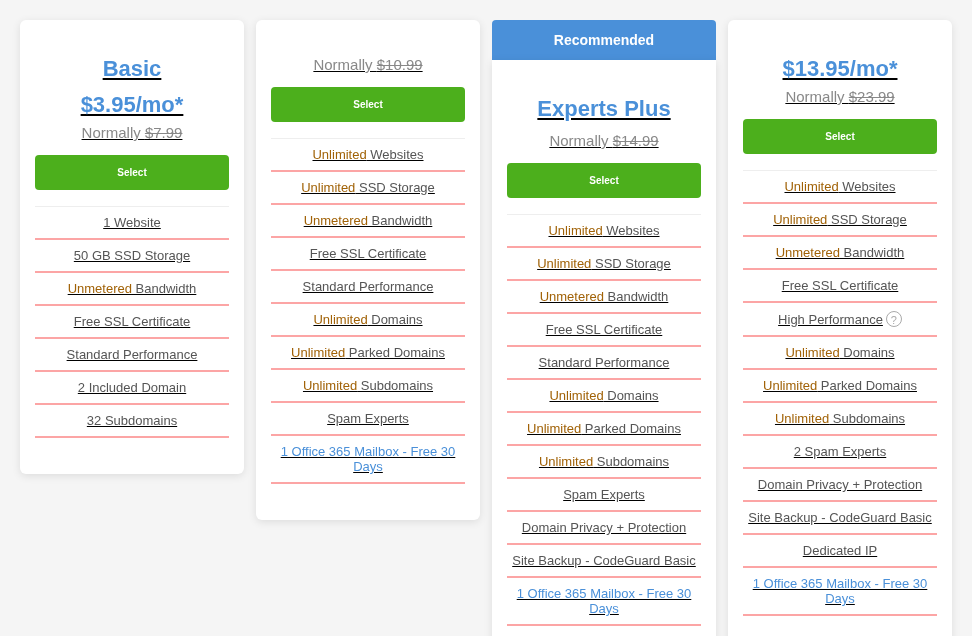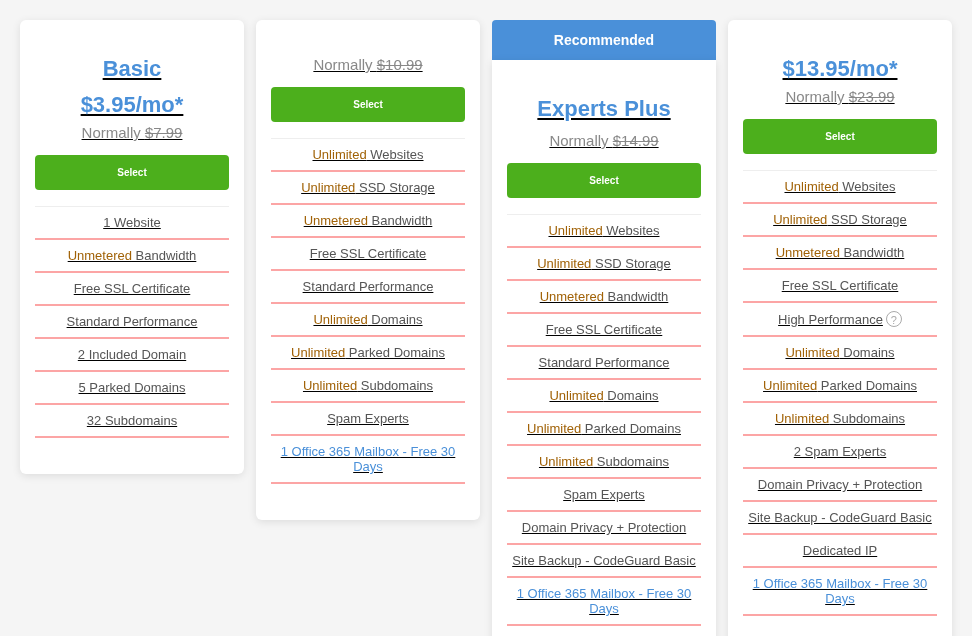--- a/index.html
+++ b/index.html
@@ -107,25 +107,25 @@
       margin-left: 3px;
     }
   </style>
 </head>
 <body>
 
 <div class="plans-container">
 <div class="plan-wrapper">
       <div class="plan-card"><div class="plan-name">Basic</div><div class="plan-price">$3.95/mo*</div><div class="plan-normal">Normally <span class="strikethrough">$7.99</span></div><button class="select-btn">Select</button><ul class="feature-list">
           <li>1 Website</li>
+          <li>50 GB SSD Storage</li>
           <li><span class="highlight">Unmetered</span> Bandwidth</li>
           <li>Free SSL Certificate</li>
           <li>Standard Performance</li>
           <li>2 Included Domain</li>
-          <li>5 Parked Domains</li>
           <li>32 Subdomains</li>
         </ul></div>
     </div>
     <div class="plan-wrapper">
       <div class="plan-card"><div class="plan-normal">Normally <span class="strikethrough">$10.99</span></div><button class="select-btn">Select</button><ul class="feature-list">
           <li><span class="highlight">Unlimited</span> Websites</li>
           <li><span class="highlight">Unlimited</span> SSD Storage</li>
           <li><span class="highlight">Unmetered</span> Bandwidth</li>
           <li>Free SSL Certificate</li>
           <li>Standard Performance</li>

